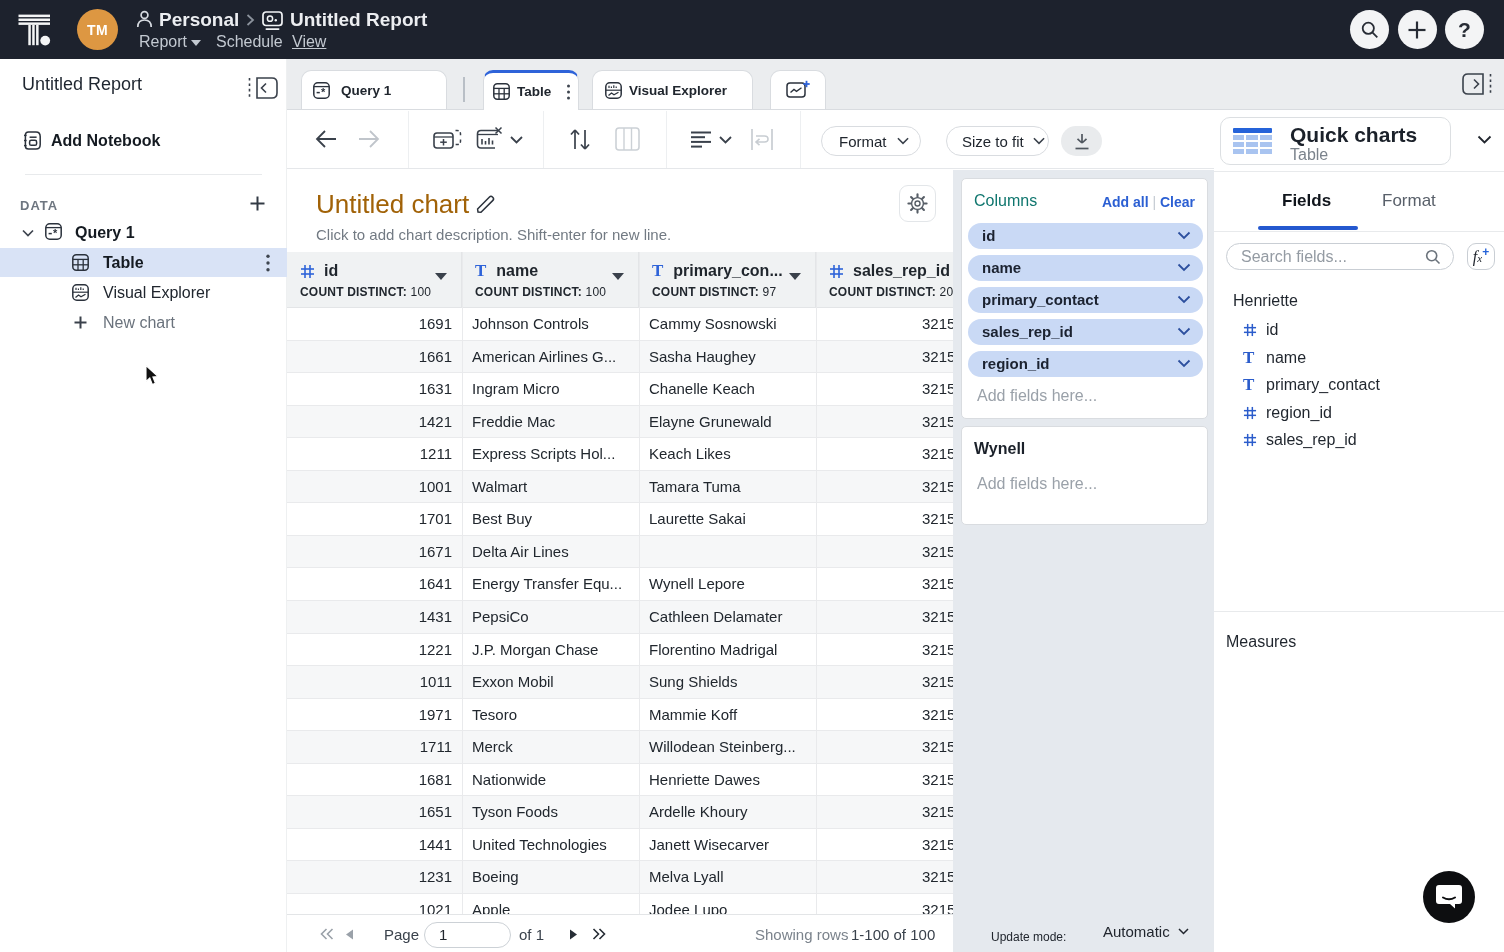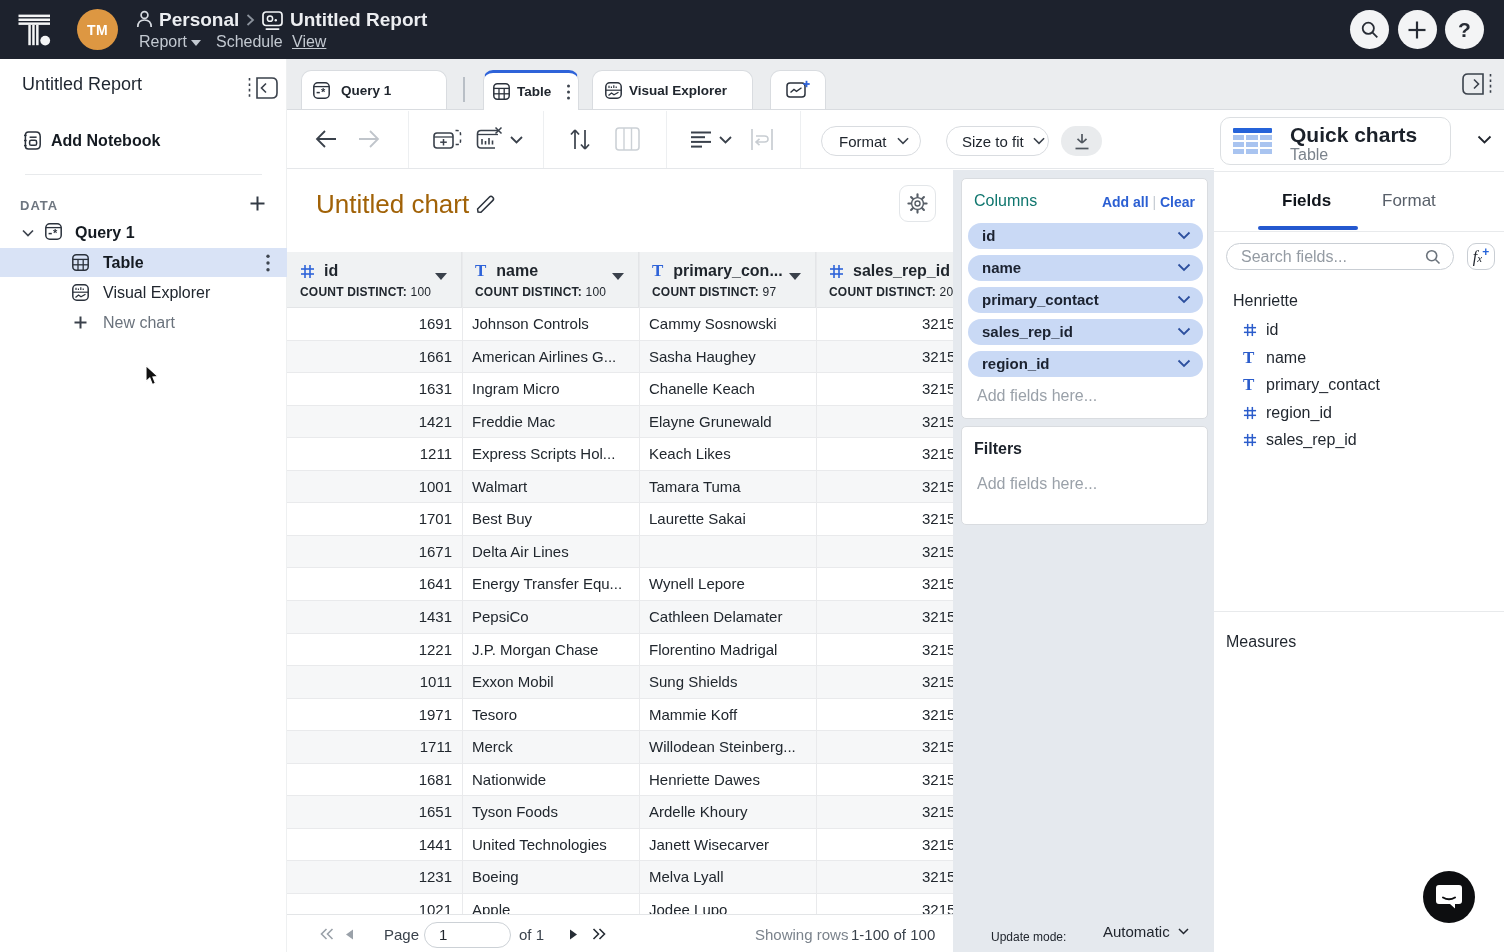--- a/index.html
+++ b/index.html
@@ -321,20 +321,21 @@
           <line x1="16.17" y1="6.83" x2="17.93" y2="5.07"></line>
           <line x1="18.10" y1="11.50" x2="20.60" y2="11.50"></line>
           <line x1="16.17" y1="16.17" x2="17.93" y2="17.93"></line>
           <line x1="11.50" y1="18.10" x2="11.50" y2="20.60"></line>
           <line x1="6.83" y1="16.17" x2="5.07" y2="17.93"></line>
           <line x1="4.90" y1="11.50" x2="2.40" y2="11.50"></line>
           <line x1="6.83" y1="6.83" x2="5.07" y2="5.07"></line>
         </g>
       </svg>
   </div>
+  <div class="abs" style="left:29px;top:56px;font-size:15px;color:#727a83;">Click to add chart description. Shift-enter for new line.</div>
   <div id="thead">
     <div class="hcol" style="left:0;width:175px;">
       <div class="hl1">
           <svg width="15" height="15" viewBox="0 0 15 15">
             <g stroke="#2e63d9" stroke-width="1.6">
               <line x1="1" y1="5" x2="14" y2="5"></line>
               <line x1="1" y1="10" x2="14" y2="10"></line>
               <line x1="5" y1="1" x2="5" y2="14"></line>
               <line x1="10" y1="1" x2="10" y2="14"></line>
             </g>
@@ -531,21 +532,21 @@
         </svg></div>
     <div class="pill" style="top:140px;">sales_rep_id<svg class="pillchev" width="14" height="9" viewBox="0 0 14 9">
           <path d="M1.5 1.5 L7 7 L12.5 1.5" fill="none" stroke="#2c4f9e" stroke-width="1.8"></path>
         </svg></div>
     <div class="pill" style="top:172px;">region_id<svg class="pillchev" width="14" height="9" viewBox="0 0 14 9">
           <path d="M1.5 1.5 L7 7 L12.5 1.5" fill="none" stroke="#2c4f9e" stroke-width="1.8"></path>
         </svg></div>
     <div class="abs" style="left:15px;top:208px;font-size:16px;color:#9aa1a9;">Add fields here...</div>
   </div>
   <div class="card" style="top:256px;height:99px;">
-    <div class="abs" style="left:12px;top:13px;font-size:16px;font-weight:bold;color:#1b212a;">Filters</div>
+    <div class="abs" style="left:12px;top:13px;font-size:16px;font-weight:bold;color:#1b212a;">Wynell</div>
     <div class="abs" style="left:15px;top:48px;font-size:16px;color:#9aa1a9;">Add fields here...</div>
   </div>
   <div class="abs" style="left:38px;top:760px;font-size:12px;color:#21262e;">Update mode:</div>
   <div class="abs" style="left:150px;top:753px;font-size:15px;color:#21262e;">Automatic</div>
   <svg class="abs" style="left:225px;top:758px" width="11" height="7" viewBox="0 0 11 7">
       <path d="M1 1 L5.5 5.5 L10 1" fill="none" stroke="#21262e" stroke-width="1.5"></path>
     </svg>
 </div>
 
 <div id="rightpanel">

